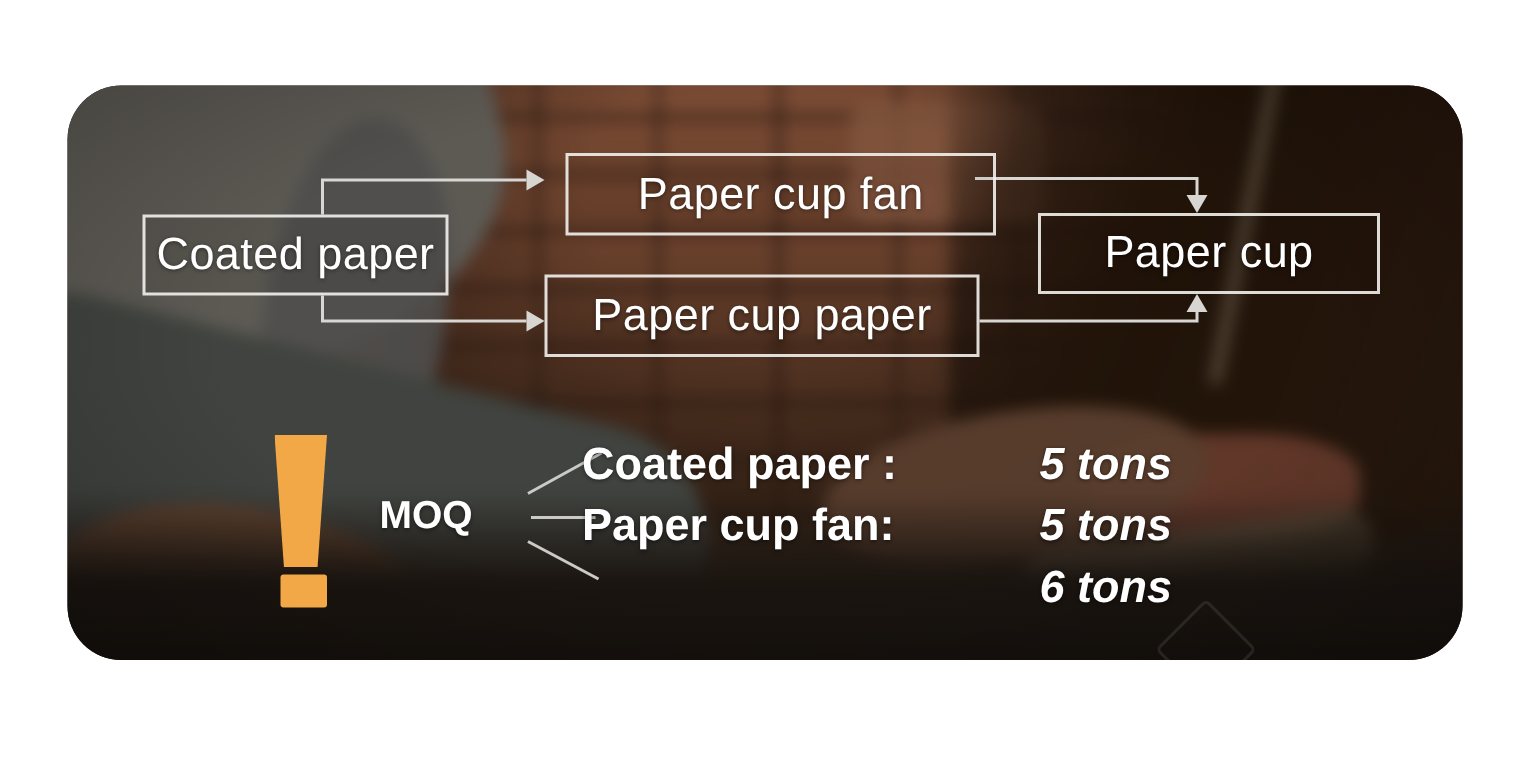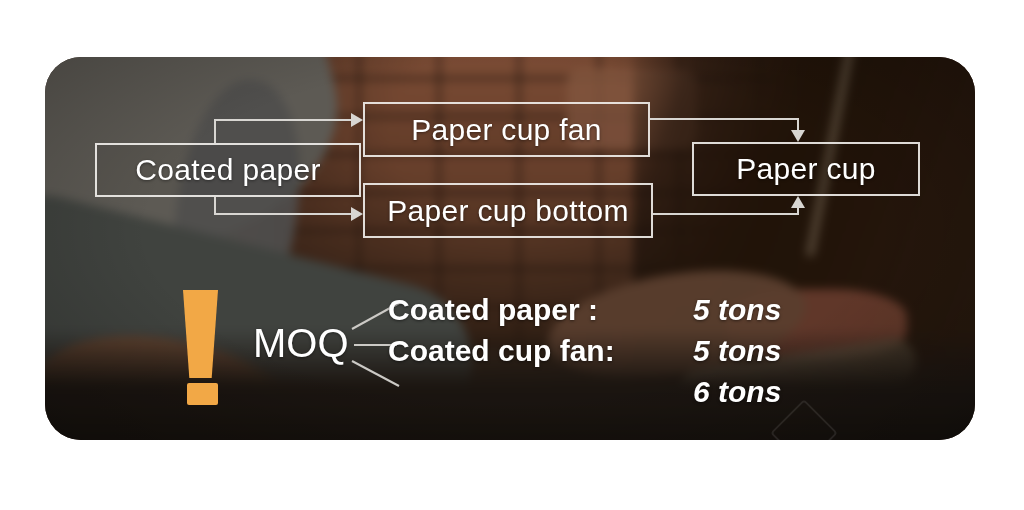--- a/index.html
+++ b/index.html
@@ -43,35 +43,35 @@
   .vignette{position:absolute;inset:0;background:radial-gradient(ellipse at 50% 45%, rgba(0,0,0,0) 55%, rgba(0,0,0,.28) 100%);}
 
   
   .node{
     position:absolute;border:2px solid rgba(243,241,237,.9);
     display:flex;align-items:center;justify-content:center;
     color:#ffffff;font-size:30px;letter-spacing:.3px;
     text-shadow:0 1px 3px rgba(0,0,0,.45);
     background:rgba(0,0,0,.05);box-sizing:border-box;white-space:nowrap;
   }
-  .node-coated{left:50px;top:86px;width:266px;height:54px;}
-  .node-fan{left:318px;top:45px;width:287px;height:55px;}
+  .node-coated{left:50px;top:86px;width:204px;height:54px;}
+  .node-fan{left:332px;top:45px;width:287px;height:55px;}
   .node-bottom{left:318px;top:126px;width:290px;height:55px;}
   .node-cup{left:647px;top:85px;width:228px;height:54px;}
   svg.connectors{position:absolute;left:0;top:0;width:930px;height:383px;pointer-events:none;}
 
   
   .excl-bar{
     position:absolute;left:138px;top:233px;width:35px;height:88px;background:#F2A846;
     clip-path:polygon(0 0,100% 0,82% 100%,18% 100%);
   }
   .excl-dot{position:absolute;left:142px;top:326px;width:31px;height:22px;background:#F2A846;border-radius:2px;}
   .moq-label{
     position:absolute;left:208px;top:264px;width:150px;
-    color:#ffffff;font-size:40px;line-height:44px;font-weight:400;
+    color:#ffffff;font-size:26px;line-height:44px;font-weight:700;
     text-shadow:0 1px 3px rgba(0,0,0,.45);
   }
   .moq-list{position:absolute;left:343px;top:232px;width:450px;}
   .moq-row{position:relative;height:41px;color:#ffffff;font-size:30px;line-height:41px;font-weight:700;
     text-shadow:0 1px 3px rgba(0,0,0,.5);white-space:nowrap;}
   .moq-value{position:absolute;left:305px;top:0;font-style:italic;}
 
   .watermark{
     position:absolute;left:735px;top:352px;width:44px;height:44px;
     border:2px solid rgba(255,255,255,.09);transform:rotate(45deg);border-radius:4px;
@@ -120,37 +120,37 @@
     </g>
   </svg>
 
   <div class="node node-coated">
     <span>Coated paper</span>
   </div>
   <div class="node node-fan">
     <span>Paper cup fan</span>
   </div>
   <div class="node node-bottom">
-    <span>Paper cup bottom</span>
+    <span>Paper cup paper</span>
   </div>
   <div class="node node-cup">
     <span>Paper cup</span>
   </div>
 
   <div class="excl-bar"></div>
   <div class="excl-dot"></div>
   <div class="moq-label">MOQ</div>
 
   <div class="moq-list">
     <div class="moq-row">
       <span>Coated paper :</span>
       <span class="moq-value">5 tons</span>
     </div>
     <div class="moq-row">
-      <span>Coated cup fan:</span>
+      <span>Paper cup fan:</span>
       <span class="moq-value">5 tons</span>
     </div>
     <div class="moq-row">
       <span class="moq-value">6 tons</span>
     </div>
   </div>
 
   <div class="watermark"></div>
 </div>
 

